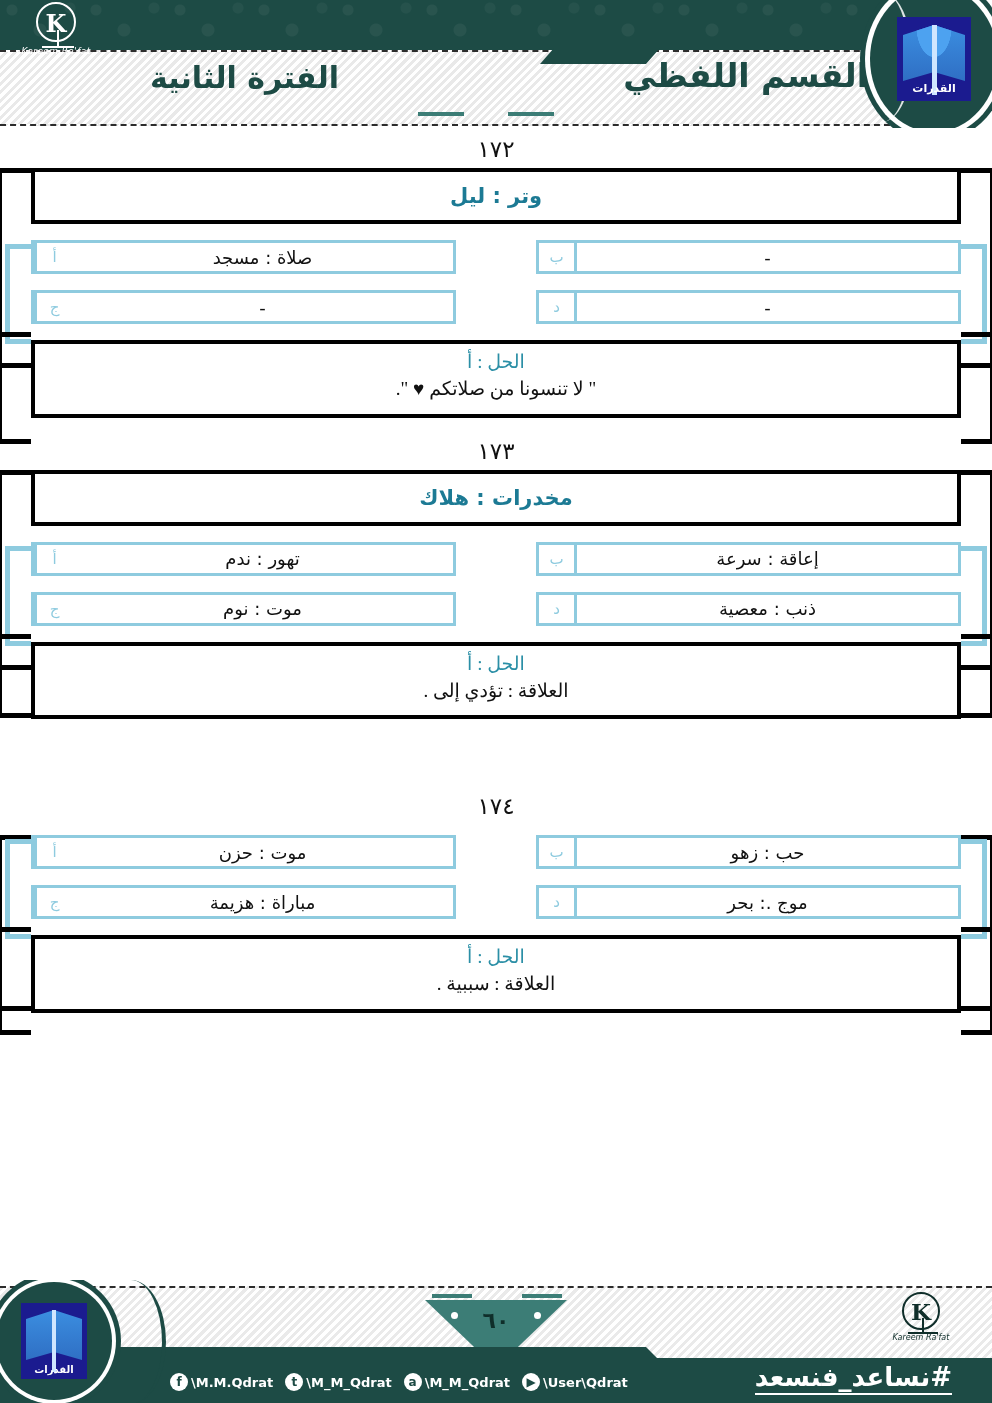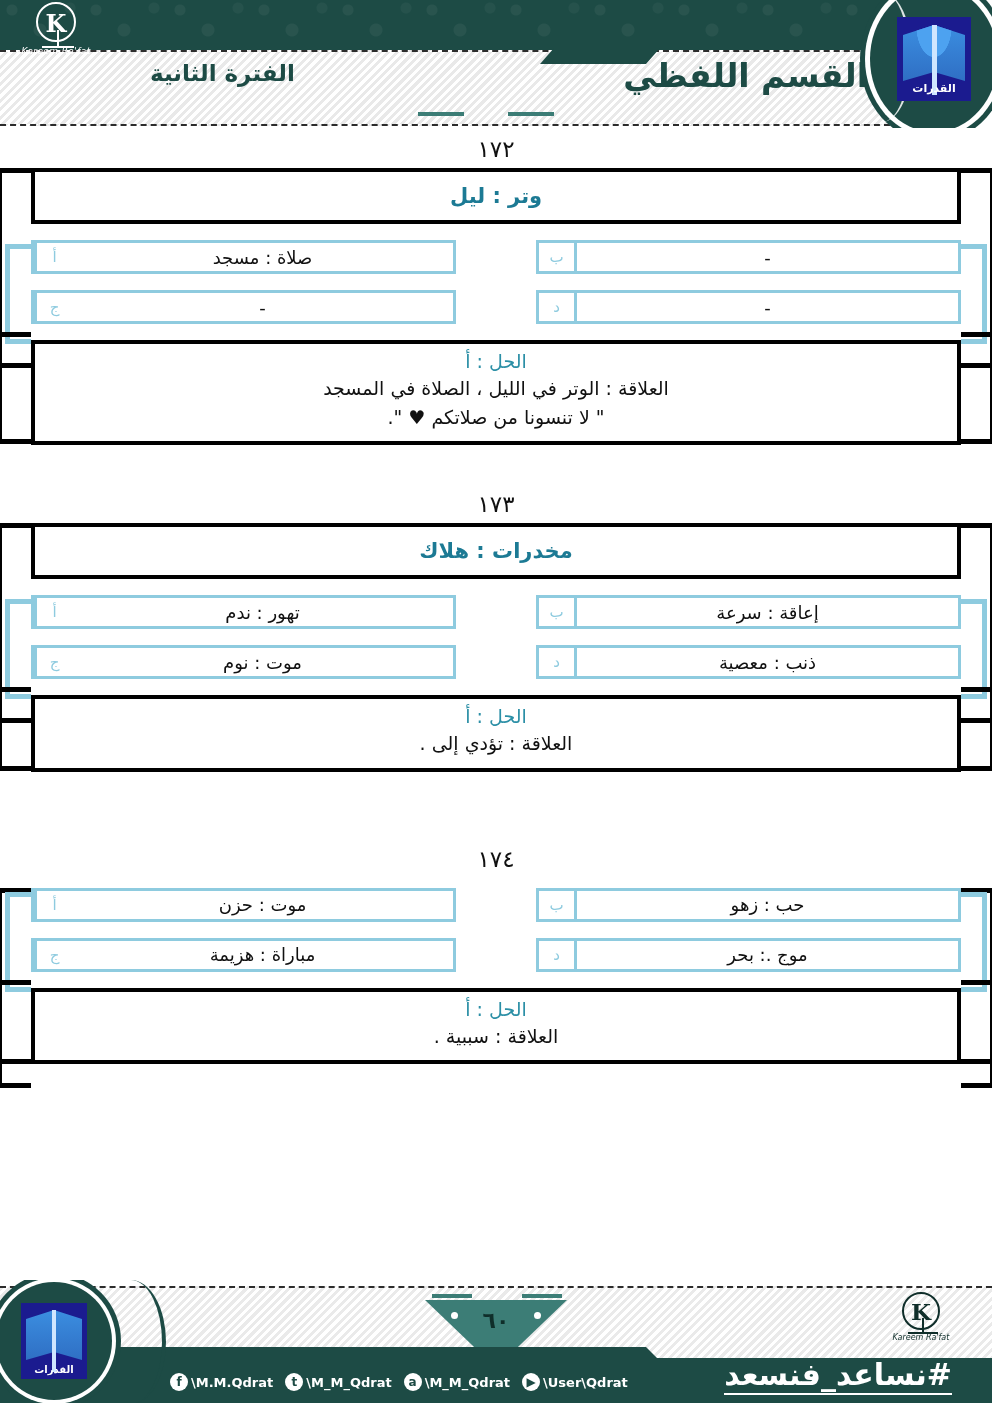--- a/index.html
+++ b/index.html
@@ -38,21 +38,21 @@
     background:#1d4b45;
     clip-path: polygon(14px 0, 120px 0, 106px 16px, 0 16px);
   }
   .hdr-title{
     position:absolute; right:124px; top:56px;
     font-size: 33px; font-weight:bold; color:#1d4b45;
     letter-spacing:0px; white-space:nowrap;
   }
   .hdr-period{
     position:absolute; left:150px; top:60px;
-    font-size: 23px; font-weight:bold; color:#1d4b45; white-space:nowrap;
+    font-size: 30px; font-weight:bold; color:#1d4b45; white-space:nowrap;
   }
   .hdr-tri{
     position:absolute; left:406px; top:46px; width:142px; height:64px;
     background:#3c7d76;
     clip-path: polygon(50% 0, 100% 100%, 0 100%);
     color:#0f2e2a; font-size:25px; font-weight:bold;
     display:flex; align-items:flex-end; justify-content:center;
     padding-bottom:4px;
   }
   .tri-dot{ position:absolute; width:7px; height:7px; border-radius:50%; background:#fff; }
@@ -152,21 +152,21 @@
   .blue-bracket{ position:absolute; width:26px; }
   .blue-bracket .vl{ position:absolute; width:5px; background:#8ecbdf; left:0; top:0; bottom:0; }
   .blue-bracket .h1{ position:absolute; height:5px; background:#8ecbdf; left:0; width:26px; top:0; }
   .blue-bracket .h2{ position:absolute; height:5px; background:#8ecbdf; left:0; width:26px; bottom:0; }
   .blue-right{ right:-26px; }
   .blue-right .vl{ left:auto; right:0; }
   .blue-right .h1, .blue-right .h2{ left:auto; right:0; }
 
   .ans-box{
     border:4px solid #000; background:#fff; margin-top:6px;
-    padding:6px 10px 10px 10px; text-align:center; position:relative;
+    padding:6px 10px 10px 10px; text-align:center; position:relative;font-family:Liberation Serif, serif;
   }
   .ans-label{ font-size:19px; color:#2b8fa6; margin-bottom:2px; }
   .ans-line{ font-size:19px; color:#111; line-height:1.5; }
 
   
   .footer{ position:absolute; left:0; top:1280px; width:992px; height:123px; overflow:hidden; }
   .ft-strip{
     position:absolute; left:0; top:6px; width:992px; height:78px;
     background: repeating-linear-gradient(-45deg, #ffffff 0 3px, #eaeaea 3px 6px);
     border-top:2px dashed #2c2c2c;
@@ -185,21 +185,21 @@
     display:flex; align-items:flex-start; justify-content:center; padding-top:8px;
   }
   .ft-tri .tri-d1{ top:auto; bottom:14px; left:50%; margin-left:-3px; }
   .ft-tri .tri-d2{ left:26px; top:12px; bottom:auto; }
   .ft-tri .tri-d3{ right:26px; top:12px; bottom:auto; }
   .ft-u{ position:absolute; top:14px; width:40px;height:4px;background:#3c7d76; }
   .ft-u1{ left:432px; } .ft-u2{ left:522px; }
 
   .ft-hash{
     position:absolute; right:40px; bottom:8px; color:#fff;
-    font-size:30px; font-weight:bold; border-bottom:2px solid #fff; padding-bottom:1px;
+    font-size:26px; font-weight:bold; border-bottom:2px solid #fff; padding-bottom:1px;
   }
   .ft-social{
     position:absolute; left:170px; bottom:12px; display:flex; align-items:center; gap:12px;
     direction:ltr;
   }
   .soc{ display:flex; align-items:center; gap:3px; color:#fff; font-size:13px; font-weight:bold; }
   .soc .ic{
     width:18px;height:18px;border-radius:50%;background:#fff;color:#1d4b45;
     display:flex;align-items:center;justify-content:center;font-size:12px;font-weight:bold;
   }
@@ -323,26 +323,25 @@
           <div class="vl"></div>
             <div class="h1"></div>
             <div class="h2"></div>
         </div>
         <div class="blk-bracket blk-right" style="right:-38px; top:-12px; height:112px;">
           <div class="vl"></div>
             <div class="h1"></div>
             <div class="h2"></div>
         </div>
         <div class="ans-label">الحل : أ</div>
-        <div class="ans-line">العلاقة : الوتر في الليل ، الصلاة في المسجد</div>
         <div class="ans-line">" لا تنسونا من صلاتكم ♥ ".</div>
       </div>
     </div>
 
-    <div class="qnum" style="margin-top:46px;">١٧٣</div>
+    <div class="qnum" style="margin-top:20px;">١٧٣</div>
     <div class="qblock">
       <div class="blk-bracket" style="left:-34px; top:0; height:200px;">
         <div class="vl"></div>
           <div class="h1"></div>
           <div class="h2"></div>
       </div>
       <div class="blk-bracket blk-right" style="top:0; height:200px;">
         <div class="vl"></div>
           <div class="h1"></div>
           <div class="h2"></div>

